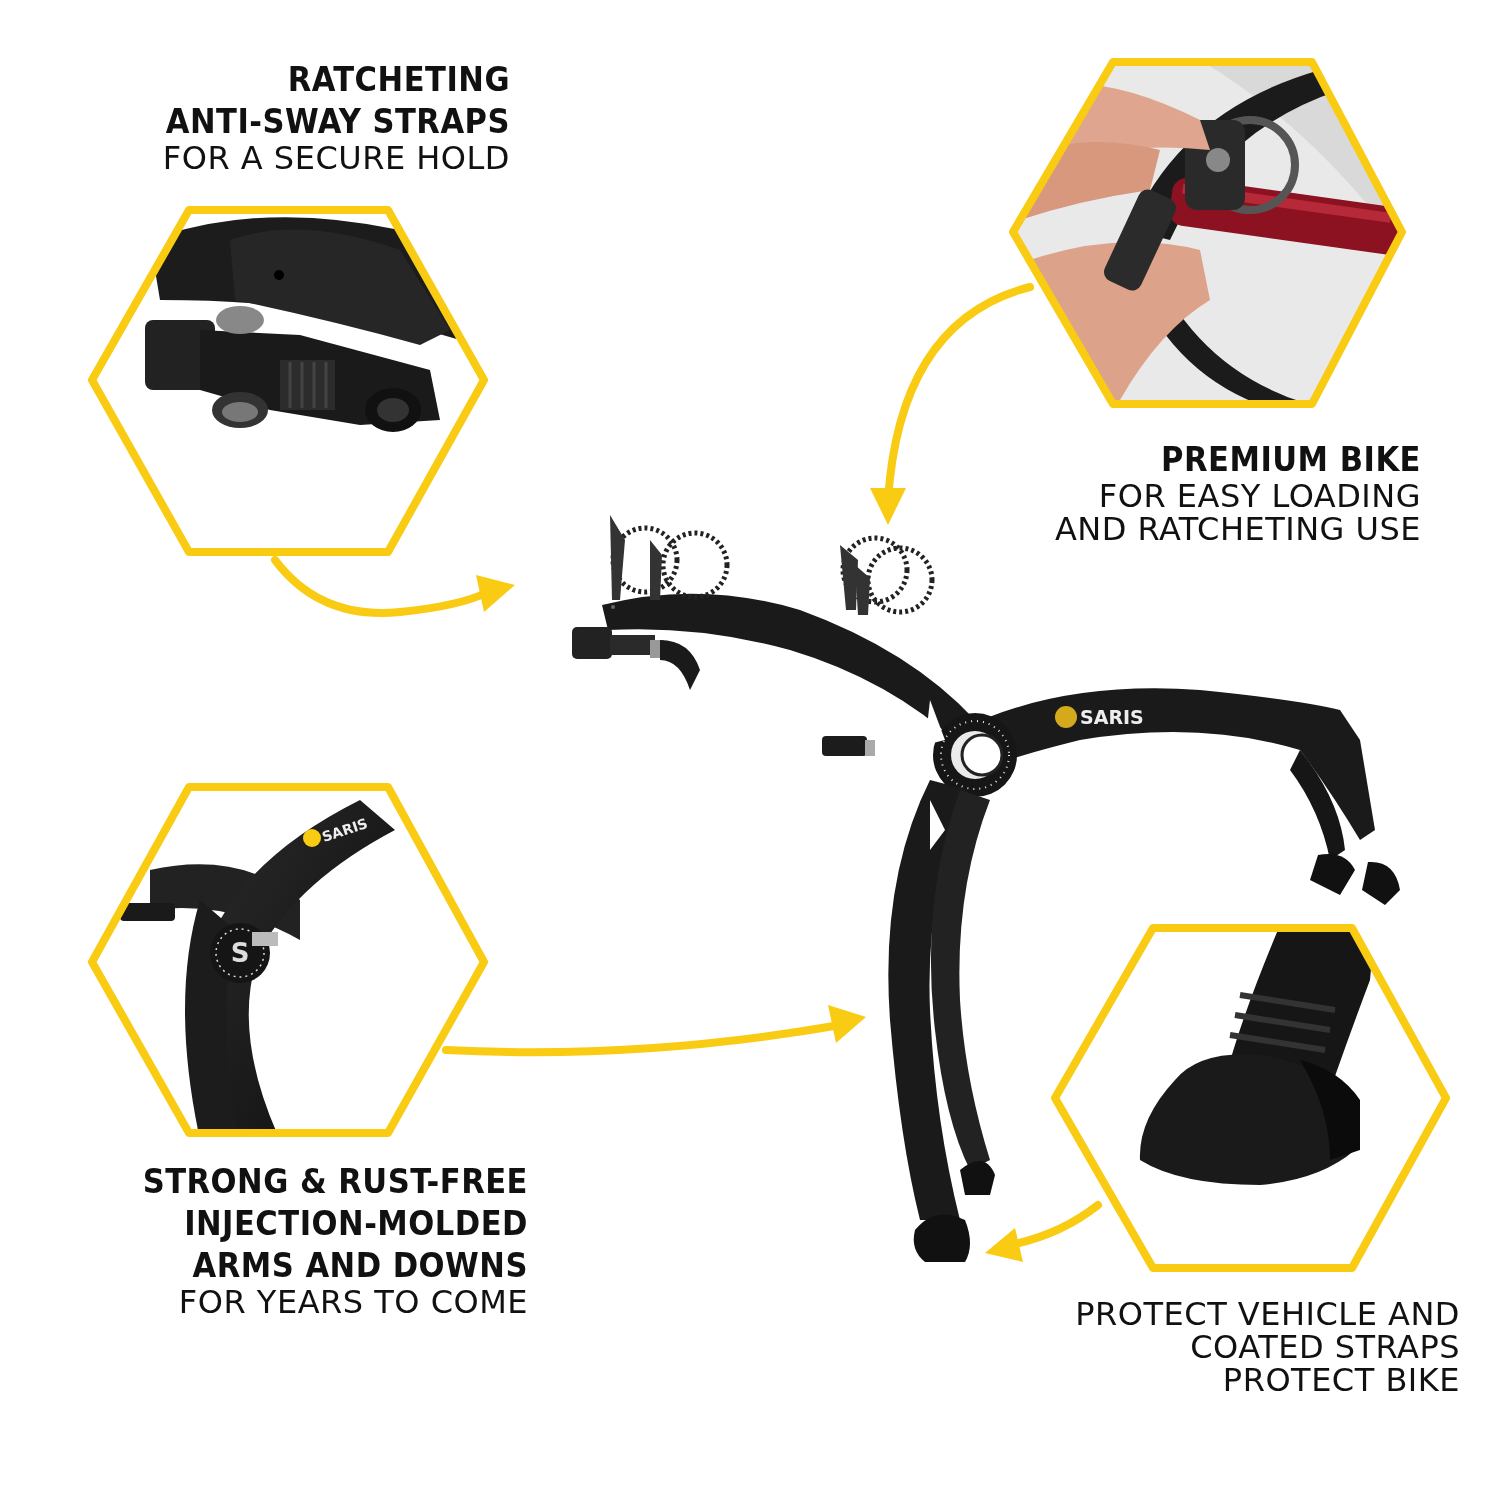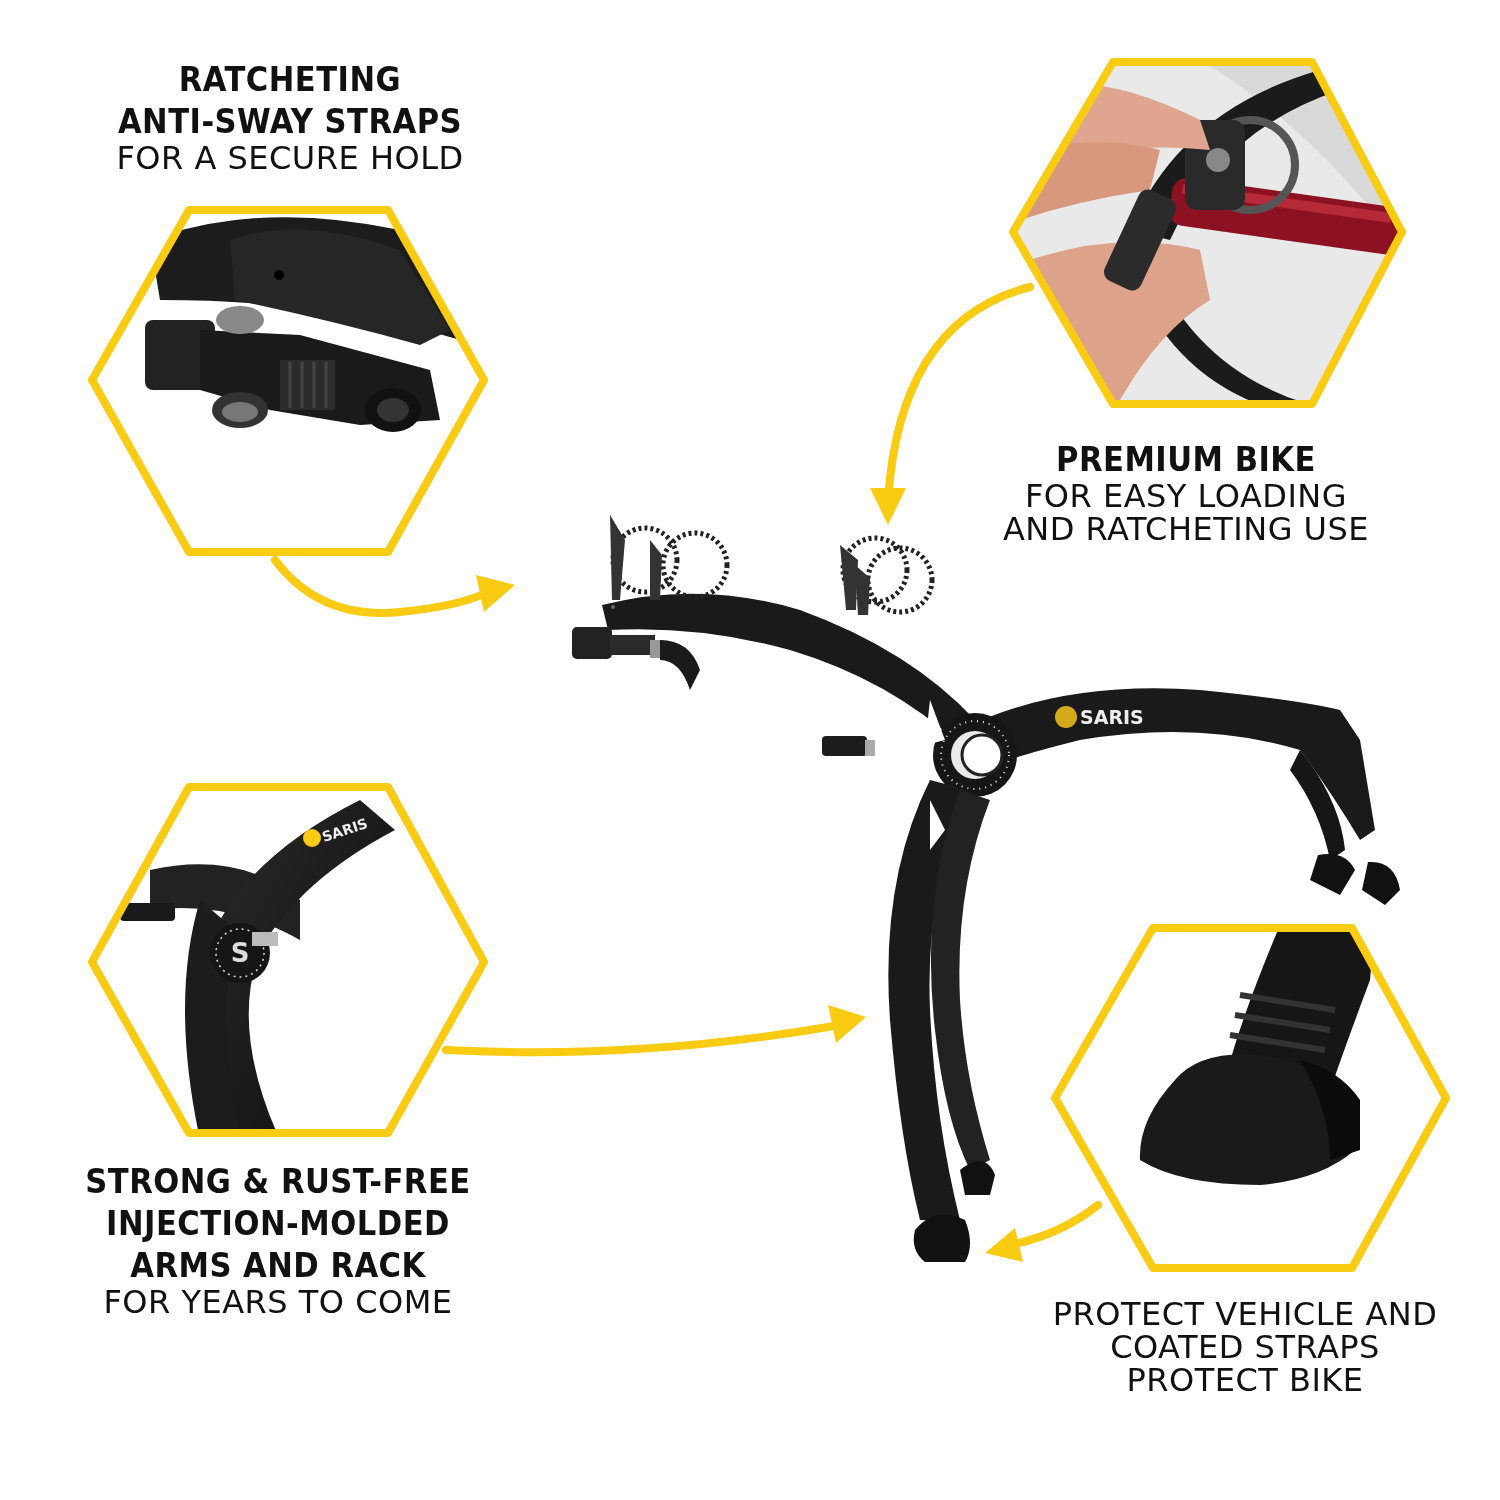--- a/index.html
+++ b/index.html
@@ -1,17 +1,17 @@
 <!DOCTYPE html>
 <html><head>
 <meta charset="utf-8">
 <style>
   html, body { margin: 0; padding: 0; background: #ffffff; }
   body { width: 1500px; height: 1500px; position: relative; overflow: hidden; font-family: "DejaVu Sans", "Liberation Sans", sans-serif; color: #111; }
-  .caption { position: absolute; text-align: center; }
+  .caption { position: absolute; text-align: right; }
   .caption .h { font-family: "DejaVu Sans", sans-serif; font-weight: 700; font-size: 34px; line-height: 42px; letter-spacing: 0.5px; color: #111; font-stretch: condensed; }
   .caption .s { font-family: "DejaVu Sans", sans-serif; font-weight: 400; font-size: 32px; line-height: 33px; letter-spacing: 0.5px; color: #111; }
   svg { position: absolute; left: 0; top: 0; }
 </style>
 </head>
 <body>
 
 <svg width="1500" height="1500" viewBox="0 0 1500 1500">
   <defs>
     <clipPath id="hex1">
@@ -156,30 +156,30 @@
     <path d="M930,800 L945,830 L930,850 Z" fill="#fff"></path>
   </g>
 </svg>
 
 <div class="caption" style="left:70px; top:58px; width:440px;">
   <div class="h">RATCHETING</div>
   <div class="h">ANTI-SWAY STRAPS</div>
   <div class="s">FOR A SECURE HOLD</div>
 </div>
 
-<div class="caption" style="left:996px; top:438px; width:380px;">
+<div class="caption" style="left:1041px; top:438px; width:380px;">
   <div class="h">PREMIUM BIKE</div>
   <div class="s">FOR EASY LOADING</div>
   <div class="s">AND RATCHETING USE</div>
 </div>
 
 <div class="caption" style="left:28px; top:1160px; width:500px;">
   <div class="h">STRONG &amp; RUST-FREE</div>
   <div class="h">INJECTION-MOLDED</div>
-  <div class="h">ARMS AND RACK</div>
+  <div class="h">ARMS AND DOWNS</div>
   <div class="s">FOR YEARS TO COME</div>
 </div>
 
 <div class="caption" style="left:1030px; top:1298px; width:430px;">
   <div class="s">PROTECT VEHICLE AND</div>
   <div class="s">COATED STRAPS</div>
   <div class="s">PROTECT BIKE</div>
 </div>
 
 </body></html>

